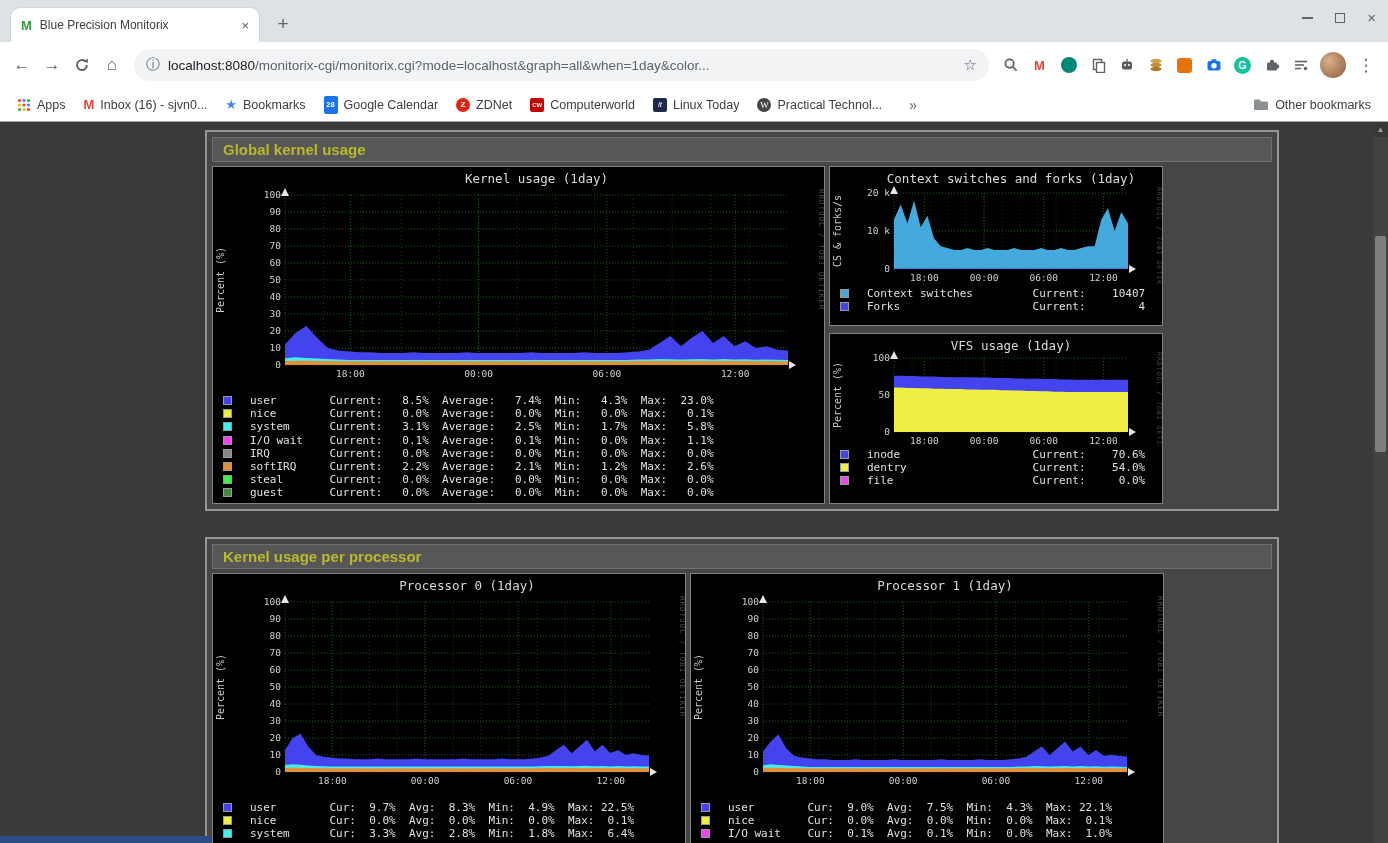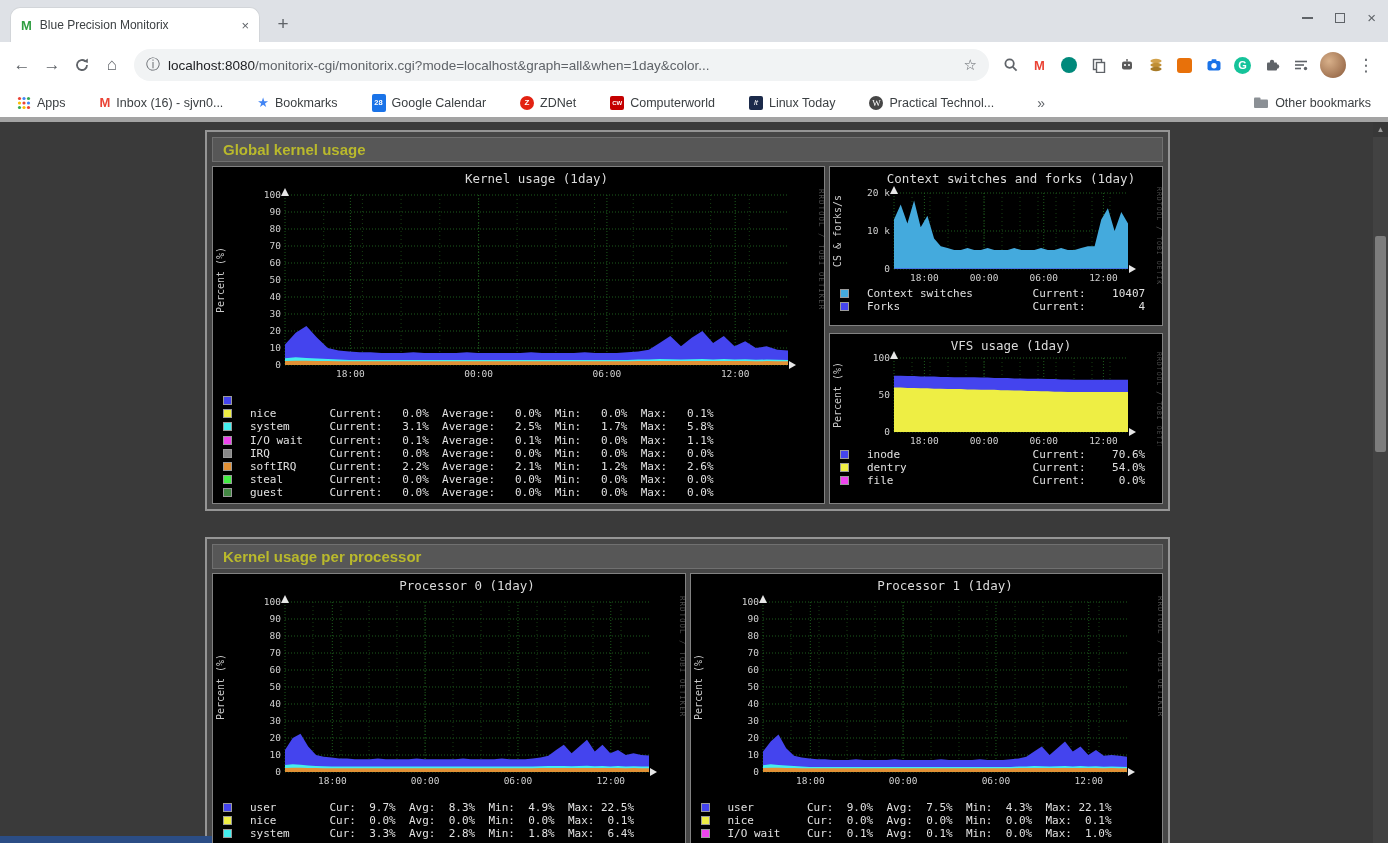--- a/index.html
+++ b/index.html
@@ -27,36 +27,36 @@
   .url .rest{color:#5f6368}
   .star{color:#5f6368;font-size:15px;margin-left:8px;flex:none}
   .ext{width:27px;height:27px;display:flex;align-items:center;justify-content:center;flex:none}
   .ic-gmail{color:#ea4335;font-weight:bold;font-size:13px}
   .ic-voice{width:16px;height:16px;border-radius:50%;background:#00897b}
   .ic-orange{width:15px;height:15px;border-radius:3px;background:#e8710a}
   .ic-gr{width:17px;height:17px;border-radius:50%;background:#15c39a;color:#fff;font-size:11px;font-weight:bold;display:flex;align-items:center;justify-content:center}
   .avatar{width:26px;height:26px;border-radius:50%;background:radial-gradient(circle at 35% 35%,#d8b08a,#8a5a3a);flex:none;margin:0 4px}
 
   
-  .bookmarks{height:34px;background:#fff;display:flex;align-items:center;padding:0 10px;gap:20px;font-size:12.5px;color:#3c4043;border-bottom:5px solid #a3a3a3;flex:none}
+  .bookmarks{height:34px;background:#fff;display:flex;align-items:center;padding:0 10px;gap:4px;font-size:12.5px;color:#3c4043;border-bottom:1px solid #a3a3a3;flex:none}
   .bm{display:flex;align-items:center;gap:6px;padding:3px 7px;border-radius:4px;white-space:nowrap}
   .bm-ic{flex:none}
   .ic-star-b{color:#4285f4;font-size:13px}
   .ic-cal{width:14px;height:18px;background:#1a73e8;border-radius:2px;color:#fff;font-size:7.5px;font-weight:bold;display:flex;align-items:center;justify-content:center}
   .ic-zd{width:14px;height:14px;background:#e32212;border-radius:50%;color:#fff;font-size:8px;font-weight:bold;display:flex;align-items:center;justify-content:center}
   .ic-cw{width:14px;height:14px;background:#c40000;border-radius:2px;color:#fff;font-size:6px;font-weight:bold;display:flex;align-items:center;justify-content:center}
   .ic-lt{width:14px;height:14px;background:#1b2a4a;border-radius:2px;color:#fff;font-size:8px;font-style:italic;font-weight:normal;display:flex;align-items:center;justify-content:center}
   .ic-wp{width:14px;height:14px;background:#464646;border-radius:50%;color:#fff;font-size:9px;font-family:"Liberation Serif",serif;display:flex;align-items:center;justify-content:center}
   .chevrons{color:#5f6368;font-size:14px;padding:0 6px;margin-left:10px}
   .bm-spacer{flex:1}
 
   
   .content{flex:1;position:relative;background:#3a3a3a;overflow:hidden}
   .page-inner{position:absolute;left:0;top:0;right:15px;bottom:0;overflow:hidden}
-  .mx-section{width:965px;margin:8px 0 0 205px;border:2px solid #959595;background:#464646;padding:5px}
+  .mx-section{width:1074px;margin:8px 0 0 205px;border:2px solid #959595;background:#464646;padding:5px}
   .sec2{margin-top:26px}
   .mx-title{height:25px;line-height:23px;background:#575757;border:1px solid #707070;color:#b9b92c;font-weight:bold;font-size:15px;padding:0 10px}
   .mx-row{display:flex;gap:4px;margin-top:4px}
   .mx-col{display:flex;flex-direction:column;gap:7px}
   .graph-panel{background:#000;border:1px solid #828282;overflow:hidden}
   .graph-panel svg{display:block}
   .p-kernel{width:613px;height:338px}
   .p-ctx{width:334px;height:160px}
   .p-vfs{width:334px;height:171px}
   .p-proc{width:474px;height:338px}
@@ -280,20 +280,21 @@
                 <polygon points="72,198 72.0,193.9 82.7,193.8 93.4,193.8 104.1,193.9 114.8,194.1 125.5,194.3 136.2,194.3 146.9,194.3 157.6,194.3 168.3,194.3 179.0,194.3 189.7,194.3 200.4,194.3 211.1,194.3 221.8,194.3 232.5,194.3 243.2,194.3 253.9,194.3 264.6,194.3 275.3,194.3 286.0,194.3 296.7,194.3 307.4,194.3 318.1,194.3 328.9,194.3 339.6,194.3 350.3,194.3 361.0,194.3 371.7,194.3 382.4,194.3 393.1,194.3 403.8,194.3 414.5,194.3 425.2,194.1 435.9,194.1 446.6,193.9 457.3,193.9 468.0,194.1 478.7,193.9 489.4,193.9 500.1,194.1 510.8,193.9 521.5,194.1 532.2,194.1 542.9,194.3 553.6,194.1 564.3,194.3 575.0,194.3 575,198" fill="#E29136"></polygon>
                 <polygon points="576,194 583,198 576,202" fill="#e6e6e6"></polygon>
                 <polygon points="68,29 72,21 76,29" fill="#e6e6e6"></polygon>
                 <text x="323.5" y="16" fill="#dadada" font-size="12.5" text-anchor="middle" font-family="&quot;DejaVu Sans Mono&quot;,monospace">Kernel usage  (1day)</text>
                 <text transform="translate(11 113) rotate(-90)" fill="#cacaca" font-size="10" text-anchor="middle" font-family="&quot;DejaVu Sans Mono&quot;,monospace">Percent (%)</text>
                 <text transform="translate(606 22) rotate(90)" fill="#4e4e4e" font-size="7.5" letter-spacing="1" font-family="&quot;DejaVu Sans Mono&quot;,monospace">RRDTOOL / TOBI OETIKER</text>
               </svg>
               <div class="legend">
                 <div class="lrow">
                   <span class="sq" style="background: rgb(68, 68, 238);"></span>
+                  <span class="ltext">user        Current:   8.5%  Average:   7.4%  Min:   4.3%  Max:  23.0%</span>
                 </div>
                 <div class="lrow">
                   <span class="sq" style="background: rgb(238, 238, 68);"></span>
                   <span class="ltext">nice        Current:   0.0%  Average:   0.0%  Min:   0.0%  Max:   0.1%</span>
                 </div>
                 <div class="lrow">
                   <span class="sq" style="background: rgb(68, 238, 238);"></span>
                   <span class="ltext">system      Current:   3.1%  Average:   2.5%  Min:   1.7%  Max:   5.8%</span>
                 </div>
                 <div class="lrow">

